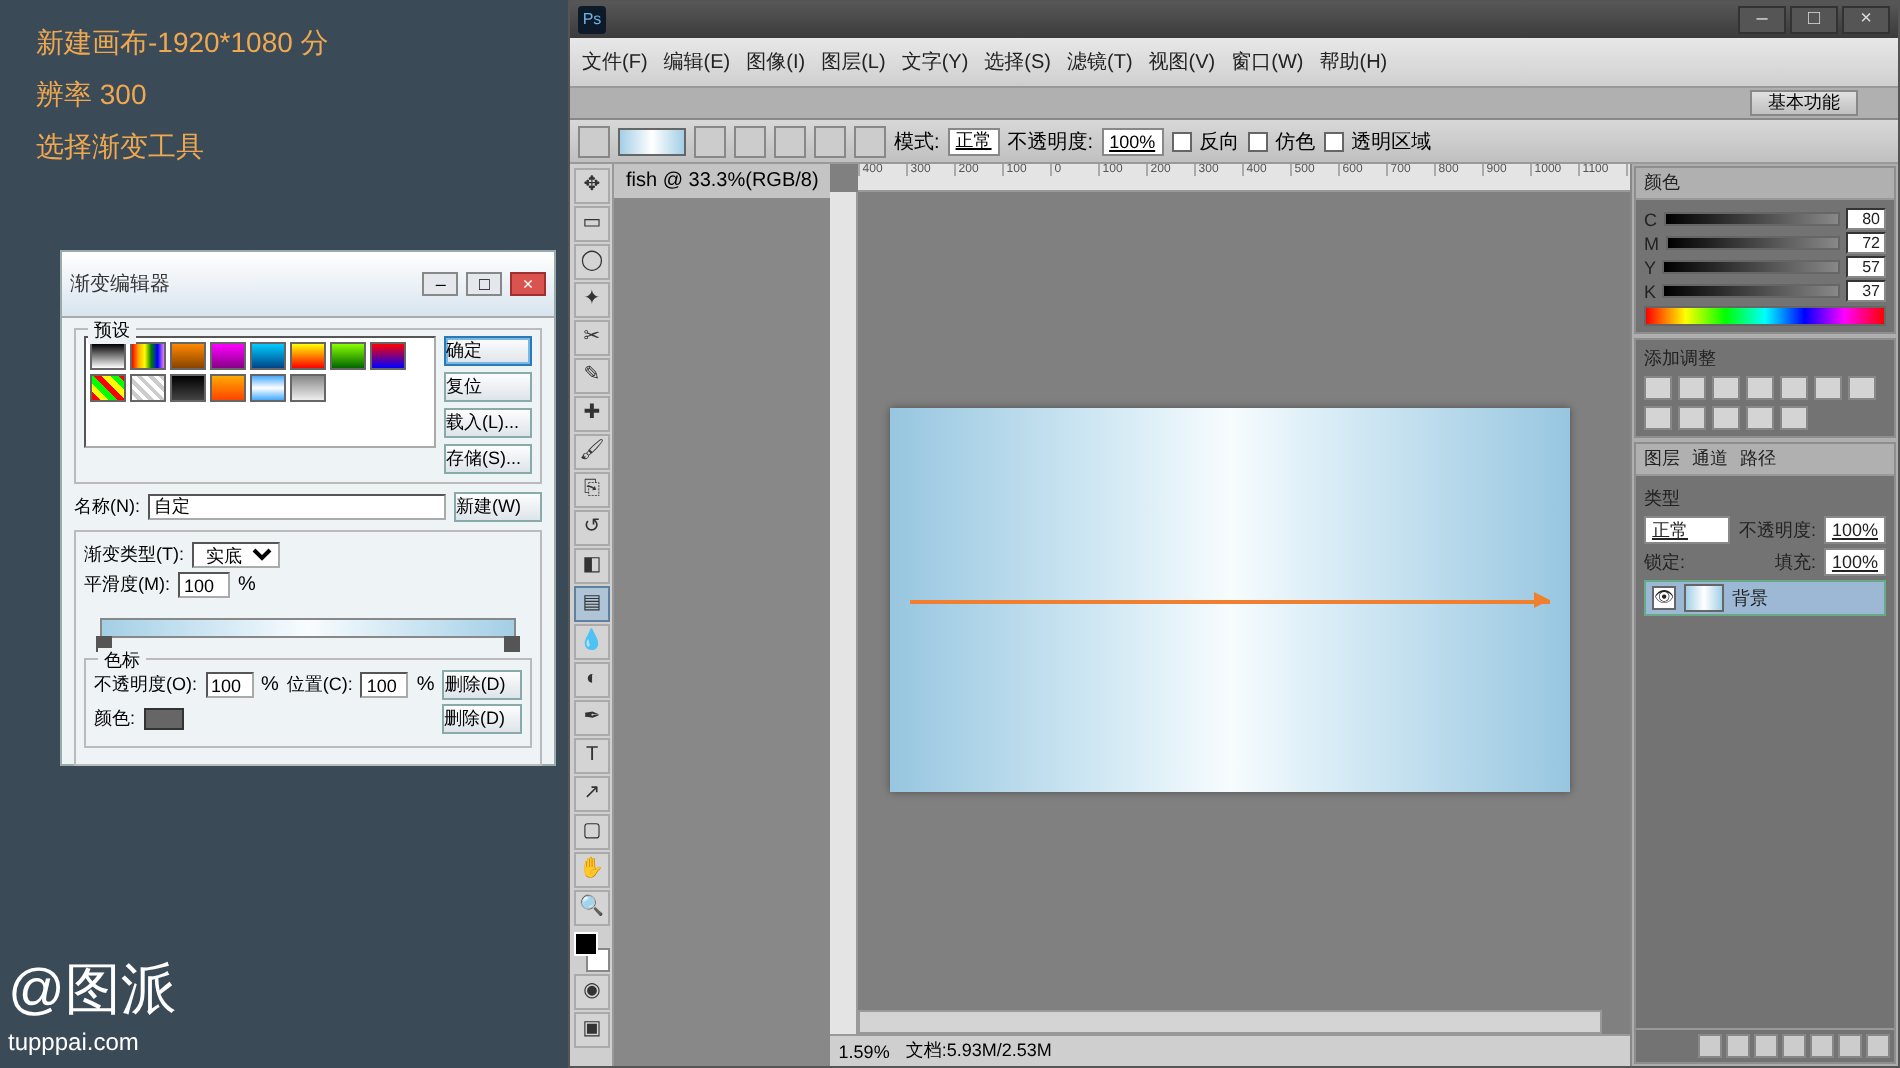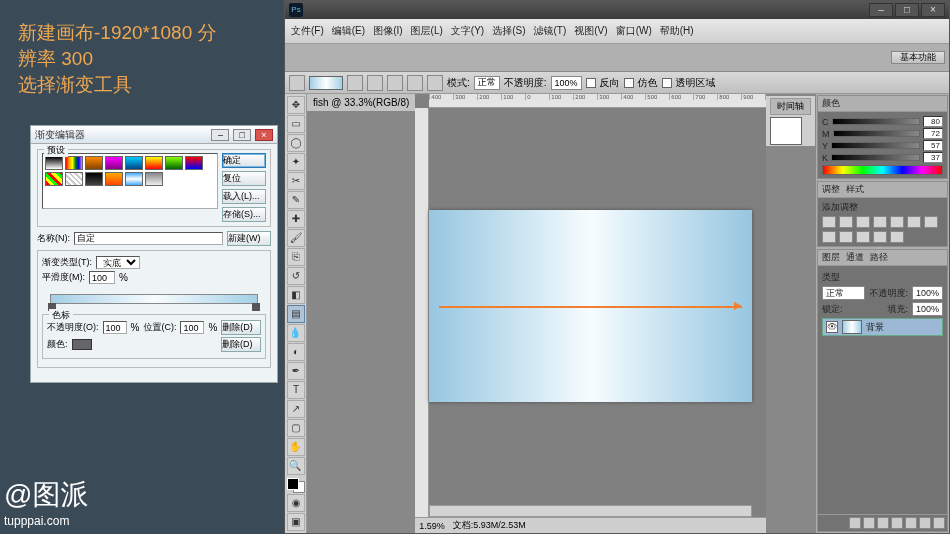--- a/index.html
+++ b/index.html
@@ -1,30 +1,30 @@
 <!DOCTYPE html>
 <html><head>
 <meta charset="utf-8">
 <style>
   * { margin: 0; padding: 0; box-sizing: border-box; font-family: "Microsoft YaHei", Arial, sans-serif; }
   body { background: #3b4a57; width: 950px; height: 534px; position: relative; overflow: hidden; }
   
   
-  .instr { position: absolute; left: 18px; top: 20px; color: #f0a850; font-size: 19px; line-height: 26px; }
+  .instr { position: absolute; left: 18px; top: 8px; color: #f0a850; font-size: 14px; line-height: 26px; }
   
   
   .watermark { position: absolute; left: 4px; bottom: 6px; color: #fff; font-size: 12px; }
   .watermark .logo { font-size: 28px; font-weight: 300; }
   
   
   .grad-editor {
     position: absolute; left: 30px; top: 125px; width: 248px; height: 258px;
     background: #eef3f6; border: 1px solid #9aa; font-size: 10px;
   }
-  .ge-titlebar { height: 18px; background: linear-gradient(#fff,#d8e4ee); display: flex; align-items: center; padding: 1px 4px; border-bottom: 1px solid #aaa; }
+  .ge-titlebar { height: 18px; background: linear-gradient(#fff,#d8e4ee); display: flex; align-items: center; padding: 16px 4px; border-bottom: 1px solid #aaa; }
   .ge-titlebar .t { flex: 1; font-size: 10px; color: #333; }
   .ge-winbtns span { display: inline-block; width: 18px; height: 12px; margin-left: 1px; border: 1px solid #888; background: #e4e8ec; font-size: 9px; text-align: center; line-height: 10px; }
   .ge-winbtns .close { background: #d9534f; color: #fff; border-color: #a03030; }
   .ge-body { padding: 5px 6px; }
   .ge-group { border: 1px solid #bbb; padding: 3px 4px 4px; margin-bottom: 4px; position: relative; }
   .ge-group .lbl { position: absolute; top: -6px; left: 6px; background: #eef3f6; padding: 0 3px; font-size: 9px; }
   .ge-presets { display: flex; gap: 4px; }
   .ge-swatchbox { flex: 1; height: 56px; background: #fff; border: 1px inset #aaa; display: flex; flex-wrap: wrap; align-content: flex-start; gap: 2px; padding: 2px; overflow: hidden; }
   .sw { width: 18px; height: 14px; border: 1px solid #666; }
   .ge-btncol { display: flex; flex-direction: column; gap: 3px; width: 44px; }
@@ -47,21 +47,21 @@
     background: #b8b8b8; display: flex; flex-direction: column; border: 1px solid #555;
   }
   .ps-title { height: 18px; background: linear-gradient(#575757,#3b3b3b); display: flex; align-items: center; padding: 0 4px; color: #ddd; font-size: 10px; }
   .ps-title .icon { width: 14px; height: 14px; background: #0c1a2a; color: #6fb3e0; font-size: 8px; font-weight: normal; text-align: center; line-height: 14px; border-radius: 2px; margin-right: 6px; }
   .ps-title .sp { flex: 1; }
   .ps-title .wb { width: 24px; height: 14px; background: #555; border: 1px solid #333; margin-left: 2px; text-align: center; line-height: 12px; font-size: 10px; cursor: pointer; }
   .ps-menu { height: 18px; background: linear-gradient(#e8e8e8,#cfcfcf); display: flex; align-items: center; padding: 12px 6px; gap: 8px; font-size: 10px; color: #222; border-bottom: 1px solid #999; }
   .ps-options { height: 22px; background: linear-gradient(#d8d8d8,#c0c0c0); display: flex; align-items: center; padding: 0 4px; gap: 4px; font-size: 10px; border-bottom: 1px solid #999; }
   .opt-swatch { width: 34px; height: 14px; border: 1px solid #666; background: linear-gradient(90deg,#a3cfe6,#fff,#a3cfe6); }
   .opt-btn { width: 16px; height: 16px; background: #ccc; border: 1px solid #888; }
-  .opt-sel { height: 14px; background: #fff; border: 1px solid #888; padding: 0 3px; font-size: 9px; display: flex; align-items: center; }
+  .opt-sel { height: 14px; background: #fff; border: 1px solid #888; padding: 0 3px; font-size: 9px; display: flex; align-items: center; text-decoration: underline; }
   .opt-chk { width: 10px; height: 10px; border: 1px solid #666; background: #fff; }
   .ps-body { flex: 1; display: flex; min-height: 0; }
   
   
   .toolbox { width: 22px; background: #cfcfcf; border-right: 1px solid #999; display: flex; flex-direction: column; padding: 2px; gap: 1px; }
   .tool { width: 18px; height: 18px; background: #d4d4d4; border: 1px solid #aaa; font-size: 10px; text-align: center; line-height: 16px; color: #333; cursor: pointer; }
   .tool.active { background: #b0c4d8; border-color: #6080a0; }
   .fgbg { position: relative; width: 18px; height: 20px; margin-top: 2px; }
   .fgbg .fg { position: absolute; width: 12px; height: 12px; background: #000; border: 1px solid #fff; left: 0; top: 0; }
   .fgbg .bg { position: absolute; width: 12px; height: 12px; background: #fff; border: 1px solid #888; right: 0; bottom: 0; }
@@ -92,21 +92,21 @@
   .color-sliders .bar { flex: 1; height: 7px; background: linear-gradient(90deg,#000,#888); position: relative; border: 1px solid #666; }
   .color-sliders .val { width: 20px; height: 11px; background: #fff; border: 1px inset #888; text-align: right; padding-right: 2px; font-size: 8px; }
   .color-spectrum { height: 10px; background: linear-gradient(90deg,red,yellow,lime,cyan,blue,magenta,red); margin-top: 2px; border: 1px solid #666; }
   .adj-icons { display: flex; flex-wrap: wrap; gap: 3px; }
   .adj-icons span { width: 14px; height: 12px; background: #d4d4d4; border: 1px solid #888; }
   .layer-row { display: flex; align-items: center; height: 18px; background: #9db8d4; border: 1px solid #6a8; padding: 0 3px; gap: 4px; }
   .layer-eye { width: 12px; height: 12px; border: 1px solid #666; background: #fff; font-size: 8px; text-align: center; }
   .layer-thumb { width: 20px; height: 14px; background: linear-gradient(90deg,#a3cfe6,#fff,#a3cfe6); border: 1px solid #666; }
   .panel-bottom { display: flex; justify-content: flex-end; gap: 2px; padding: 2px; border-top: 1px solid #999; }
   .panel-bottom span { width: 12px; height: 12px; background: #ccc; border: 1px solid #888; }
-  .essentials { height: 28px; background: #b0b0b0; display: flex; justify-content: flex-end; align-items: center; padding: 0 4px; border-bottom: 1px solid #888; }
+  .essentials { height: 16px; background: #b0b0b0; display: flex; justify-content: flex-end; align-items: center; padding: 0 20px; border-bottom: 1px solid #888; }
   .essentials .btn { background: linear-gradient(#e0e0e0,#c0c0c0); border: 1px solid #888; padding: 0 8px; font-size: 9px; height: 13px; line-height: 11px; }
 </style>
 </head>
 <body>
 
 <div class="instr">
   <div>新建画布-1920*1080 分</div>
   <div>辨率 300</div>
   <div>选择渐变工具</div>
 </div>
@@ -279,26 +279,20 @@
             <div class="grad-line"></div>
             <div class="grad-arrow"></div>
           </div>
         </div>
         <div class="scroll-h"></div>
         <div class="statusbar">
           <span>1.59%</span>
           <span>文档:5.93M/2.53M</span>
         </div>
       </div>
-      <div class="timeline">
-        <div class="tl-tab">时间轴</div><br>
-        <div class="tl-frame"></div>
-        
-        
-      </div>
     </div>
     <div class="panels">
       <div class="panel">
         <div class="tabs">
             <span>颜色</span>
           </div>
         <div class="body color-sliders">
           <div class="sl">
               <span>C</span>
               <div class="bar"></div>
@@ -316,24 +310,20 @@
             </div>
           <div class="sl">
               <span>K</span>
               <div class="bar"></div>
               <div class="val">37</div>
             </div>
           <div class="color-spectrum"></div>
         </div>
       </div>
       <div class="panel">
-        <div class="tabs">
-          <span>调整</span>
-          <span>样式</span>
-        </div>
         <div class="body">
           <div style="margin-bottom:2px">添加调整</div>
           <div class="adj-icons">
             <span></span>
               <span></span>
               <span></span>
               <span></span>
               <span></span>
               <span></span>
             <span></span>

